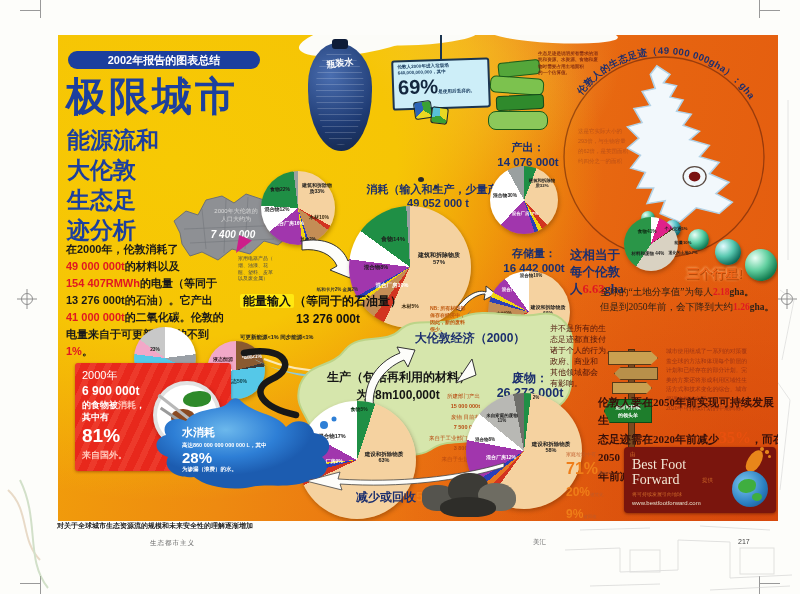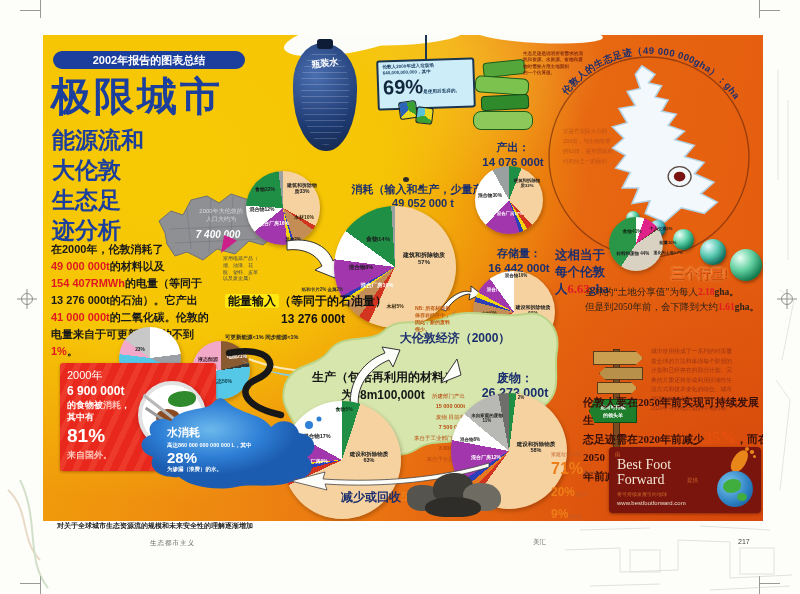--- a/index.html
+++ b/index.html
@@ -1,19 +1,19 @@
 <!DOCTYPE html>
 <html><head>
 <meta charset="utf-8">
 <style>
   html,body{margin:0;padding:0}
   body{width:800px;height:594px;position:relative;background:#fdfdfa;overflow:hidden;
        font-family:"Liberation Sans","DejaVu Sans",sans-serif;color:#222}
   .abs{position:absolute}
-  #art{position:absolute;left:43px;top:35px;width:720px;height:486px;overflow:hidden;
+  #art{position:absolute;left:58px;top:35px;width:720px;height:486px;overflow:hidden;
     background:
       radial-gradient(ellipse 430px 340px at 16% 26%, #f7c904 0%, #f6c505 52%, rgba(246,197,5,0) 100%),
       radial-gradient(ellipse 340px 200px at 44% 6%, rgba(250,219,88,.85), rgba(250,219,88,0) 72%),
       radial-gradient(ellipse 520px 380px at 97% 97%, rgba(200,50,8,.5), rgba(200,50,8,0) 70%),
       linear-gradient(100deg,#f2a309 0%,#ee8a10 30%,#ea7111 55%,#e66310 78%,#e45c0f 100%);}
   .pie{position:absolute;border-radius:50%;box-shadow:1px 2px 4px rgba(60,25,0,.35)}
   .pl{position:absolute;line-height:1.15;text-align:center;color:#1d1d1d;font-weight:bold;pointer-events:none}
   .h{position:absolute;font-weight:bold;color:#1c2f6e;text-align:center;line-height:1.25}
   .serif{font-family:"Liberation Serif","DejaVu Serif",serif}
   .red{color:#e01822}
@@ -298,23 +298,31 @@
   </div>
   <div class="abs serif" style="left:512px;top:212px;width:60px;font-size:12.5px;font-weight:bold;color:#1c2f6e;line-height:17px">
     <span>这相当于</span><br>
     <span>每个伦敦</span><br>
     <span>人</span><span class="red">6.63</span><span>gha</span>
   </div>
   <div class="abs" style="left:628px;top:230px;font-size:13px;font-weight:bold;color:#ef6418;text-shadow:1px 1px 0 #b84a0a,0 0 3px #ffd9a0">三个行星!</div>
 
   <div class="abs serif" style="left:542px;top:250px;width:192px;font-size:9.5px;color:#2e2218;line-height:14.5px">
     <div><span>全球的“土地分享值”为每人</span><span class="red b">2.18</span><span class="b">gha。</span></div>
-    <div><span>但是到2050年前，会下降到大约</span><span class="red b">1.61</span><span class="b">gha。</span></div>
-  </div>
-
+    <div><span>但是到2050年前，会下降到大约</span><span class="red b">1.26</span><span class="b">gha。</span></div>
+  </div>
+
+  <div class="abs serif" style="left:492px;top:288px;width:64px;font-size:8px;color:#50160c;line-height:11px">
+    <span>并不是所有的生</span><br>
+    <span>态足迹都直接付</span><br>
+    <span>诸于个人的行为。</span><br>
+    <span>政府、商业和</span><br>
+    <span>其他领域都会</span><br>
+    <span>有影响。</span>
+  </div>
 
   <div class="abs" style="left:542px;top:310px;width:64px;height:108px">
     <div class="abs" style="left:28px;top:4px;width:5px;height:98px;background:#7a4a20;border:1px solid #4a2c10"></div>
     <div class="abs" style="left:8px;top:6px;width:48px;height:12px;background:#caa050;border:1px solid #5a3a18;clip-path:polygon(0 0,85% 0,100% 50%,85% 100%,0 100%)"></div>
     <div class="abs" style="left:14px;top:22px;width:42px;height:11px;background:#b8904a;border:1px solid #5a3a18;clip-path:polygon(15% 0,100% 0,100% 100%,15% 100%,0 50%)"></div>
     <div class="abs" style="left:12px;top:37px;width:38px;height:10px;background:#caa050;border:1px solid #5a3a18;clip-path:polygon(0 0,85% 0,100% 50%,85% 100%,0 100%)"></div>
     <div class="abs" style="left:4px;top:54px;width:48px;height:24px;background:#1e7e2c;border:1px solid #0c4a16;clip-path:polygon(12% 0,100% 0,100% 100%,12% 100%,0 50%);color:#fff;font-size:5px;font-weight:bold;text-align:center;line-height:1.6;padding-top:3px;box-sizing:border-box">
       <span>走向可持续</span><br>
       <span>的领头羊</span>
     </div>

